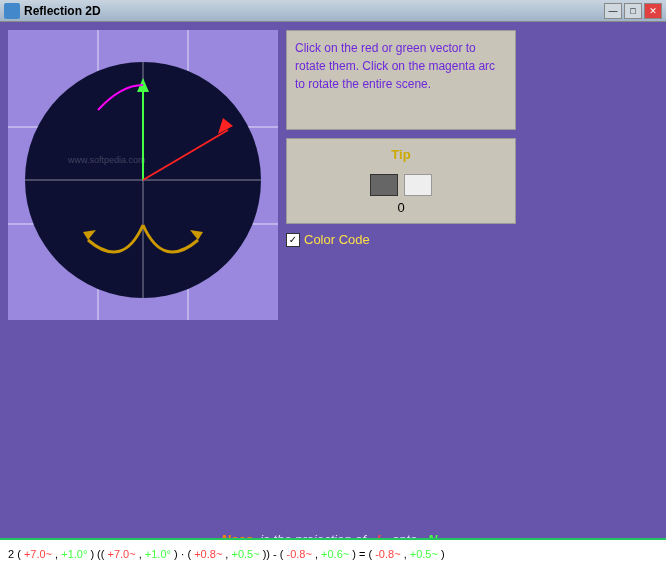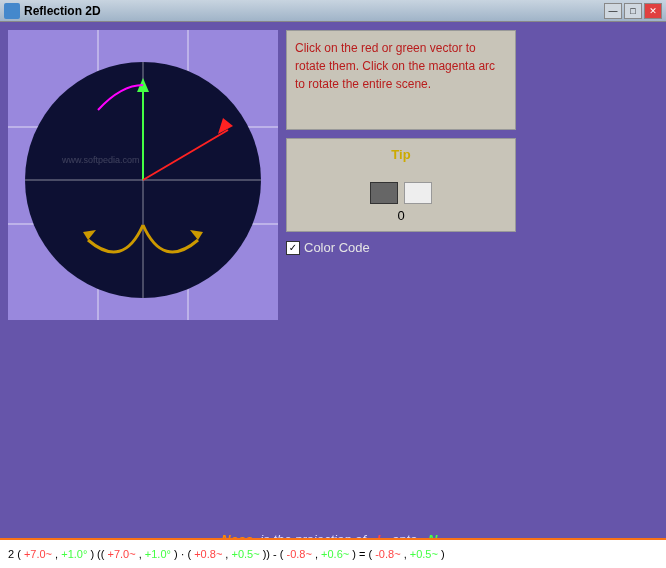--- a/index.html
+++ b/index.html
@@ -80,40 +80,40 @@
       flex-direction: column;
       gap: 8px;
       flex: 1;
     }
 
     .info-box {
       background: #c8c4b8;
       border: 1px solid #999;
       padding: 8px;
       font-size: 12px;
-      color: #b91c1c;
+      color: #6d28d9;
       line-height: 1.5;
       min-height: 100px;
       width: 230px;
     }
 
     .tip-box {
       background: #c8c4b8;
       border: 1px solid #999;
       padding: 8px;
       width: 230px;
       display: flex;
       flex-direction: column;
       align-items: center;
     }
     .tip-label {
       color: #ccaa00;
       font-weight: bold;
       font-size: 13px;
-      margin-bottom: 20px;
+      margin-bottom: 12px;
     }
     .tip-swatches {
       display: flex;
       gap: 6px;
       align-items: center;
       margin-bottom: 4px;
     }
     .swatch-dark {
       width: 28px;
       height: 22px;
@@ -142,21 +142,21 @@
       height: 14px;
       border: 1px solid #333;
       background: white;
       display: flex;
       align-items: center;
       justify-content: center;
       font-size: 10px;
     }
     .color-code-label {
       font-size: 13px;
-      color: #e5e5e5;
+      color: #fde047;
     }
 
     
     .formula-area {
       width: 100%;
       padding: 0 20px;
       display: flex;
       flex-direction: column;
       gap: 4px;
       margin-top: 4px;
@@ -171,21 +171,21 @@
     }
 
     
     .status-bar {
       position: absolute;
       bottom: 0;
       left: 0;
       right: 0;
       height: 30px;
       background: white;
-      border-top: 2px solid #f97316;
+      border-top: 2px solid #22c55e;
       display: flex;
       align-items: center;
       padding: 0 8px;
       font-size: 12px;
       color: #000;
     }
 
     
     .scene-svg {
       position: absolute;
@@ -203,21 +203,21 @@
       font-size: 18px;
       font-weight: bold;
       font-style: italic;
       letter-spacing: 1px;
       pointer-events: none;
       white-space: nowrap;
     }
     .softpedia-url {
       position: absolute;
       top: 125px;
-      left: 54px;
+      left: 60px;
       color: rgba(255,255,255,0.2);
       font-size: 9px;
       pointer-events: none;
     }
   </style>
 </head>
 <body>
 
 <div class="title-bar">
   <div class="title-bar-left">

